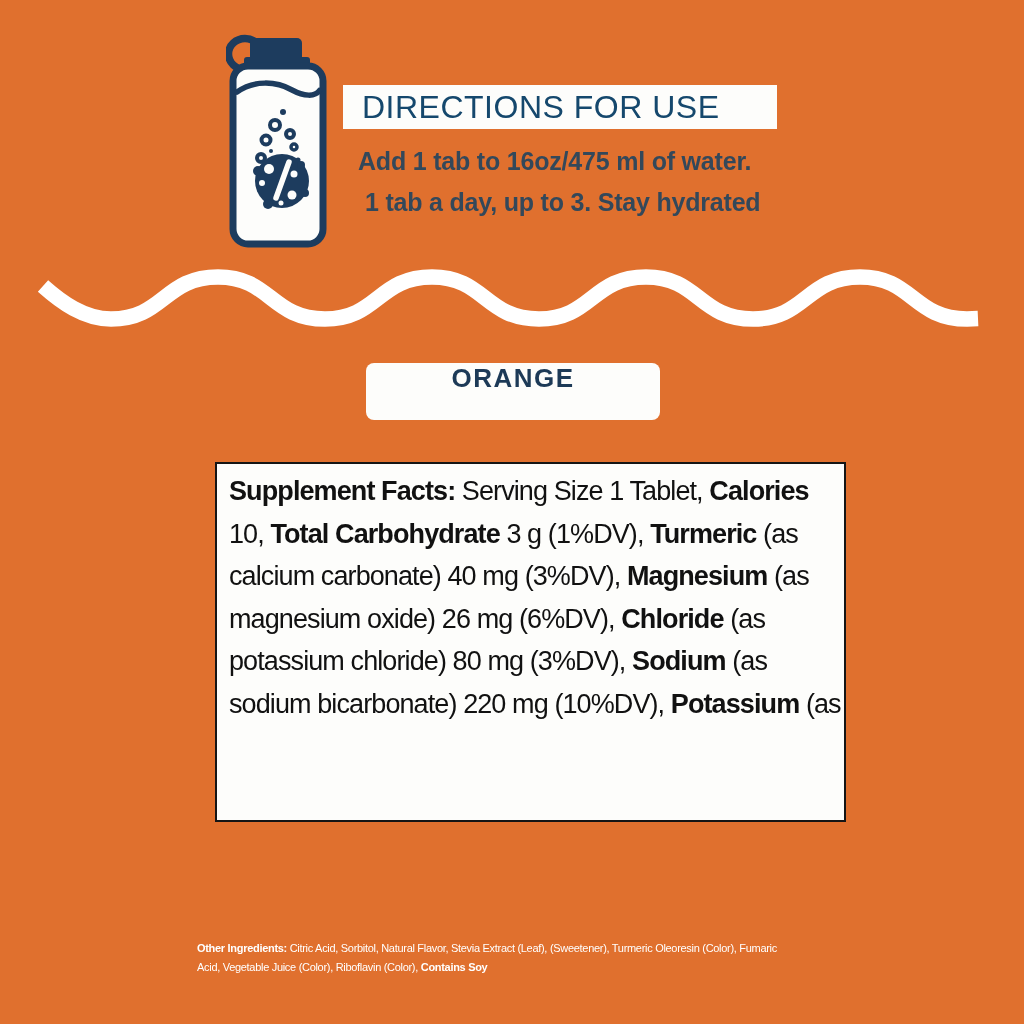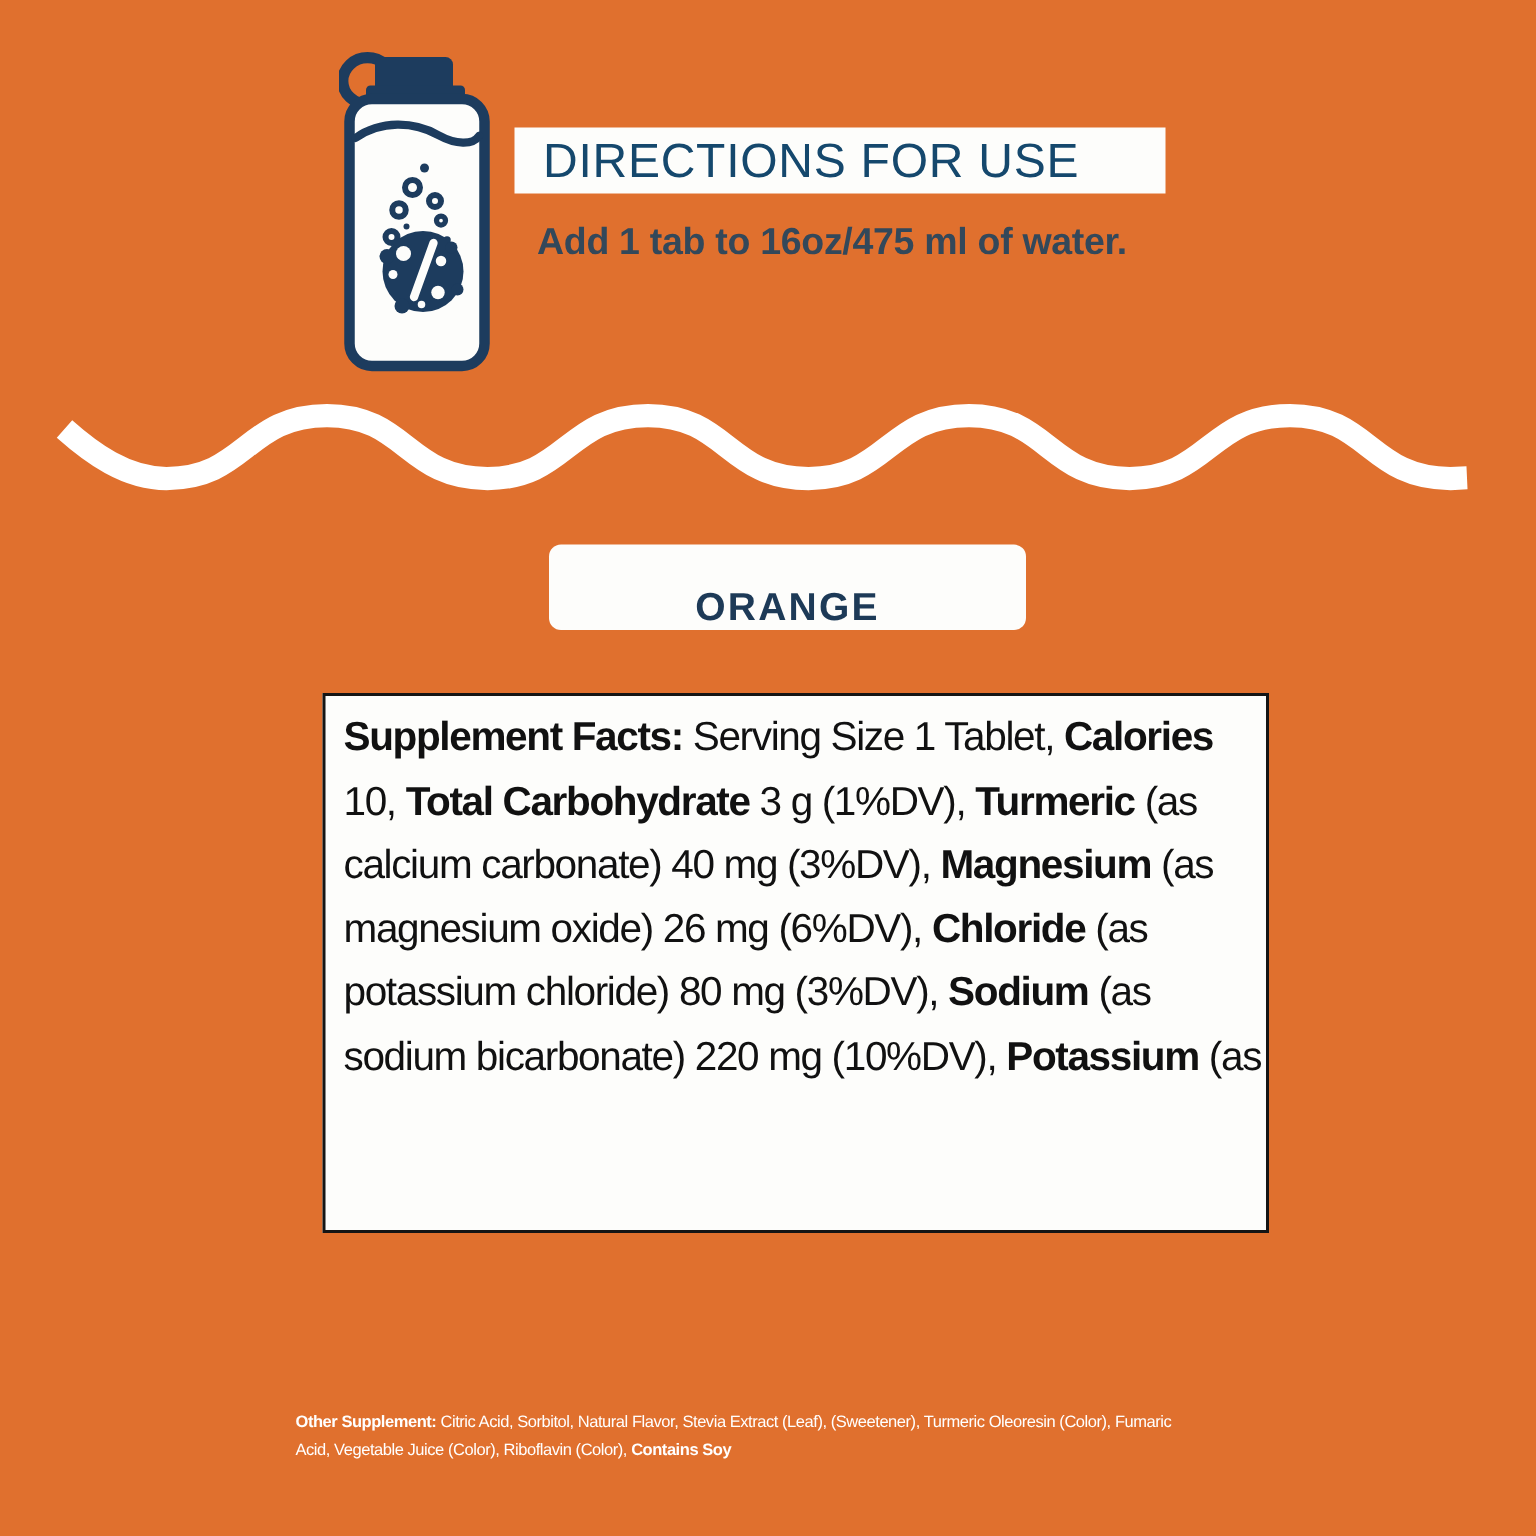--- a/index.html
+++ b/index.html
@@ -29,23 +29,23 @@
     letter-spacing:-0.2px;white-space:nowrap;
   }
   .dir1{left:358px;top:147px;}
   .dir2{left:365px;top:188px;}
 
   
   .wave{position:absolute;left:36px;top:264px;width:950px;height:70px;}
 
   
   .flavor{
-    position:absolute;left:366px;top:363px;width:318px;height:57px;
+    position:absolute;left:366px;top:363px;width:294px;height:57px;
     background:#fdfdfb;border-radius:8px;
-    display:flex;align-items:flex-end;justify-content:center;
+    display:flex;align-items:flex-start;justify-content:center;
   }
   .flavor-label{
     color:#1d3a57;font-size:26px;font-weight:bold;letter-spacing:1.5px;white-space:nowrap;
   }
 
   
   .facts{
     position:absolute;left:215px;top:462px;width:631px;height:360px;
     box-sizing:border-box;background:#fdfdfb;border:2px solid #151515;
     padding:6px 12px 0 12px;
@@ -99,20 +99,21 @@
     <circle cx="68" cy="144" r="3.5" fill="#fdfdfb"></circle>
     <circle cx="36" cy="153" r="3" fill="#fdfdfb"></circle>
     <circle cx="66" cy="165" r="4.5" fill="#fdfdfb"></circle>
     <circle cx="55" cy="173" r="2.5" fill="#fdfdfb"></circle>
   </svg>
 
   <div class="banner">
     <span class="banner-title">DIRECTIONS FOR USE</span>
   </div>
   <div class="directions-line dir1">Add 1 tab to 16oz/475 ml of water.</div>
+  <div class="directions-line dir2">1 tab a day, up to 3. Stay hydrated</div>
 
   <svg class="wave" viewBox="0 0 950 70" aria-hidden="true">
     <path d="M7 22
              C25 38, 48 55, 75 55
              C128 55, 128 13, 182 13
              C235 13, 235 55, 289 55
              C342 55, 342 13, 396 13
              C449 13, 449 55, 503 55
              C556 55, 556 13, 610 13
              C663 13, 663 55, 717 55
@@ -128,17 +129,17 @@
   <div class="facts">
       <div class="line"><b>Supplement Facts:</b><span> Serving Size 1 Tablet, </span><b>Calories</b></div>
       <div class="line"><span>10, </span><b>Total Carbohydrate</b><span> 3 g (1%DV), </span><b>Turmeric</b><span> (as</span></div>
       <div class="line"><span>calcium carbonate) 40 mg (3%DV), </span><b>Magnesium</b><span> (as</span></div>
       <div class="line"><span>magnesium oxide) 26 mg (6%DV), </span><b>Chloride</b><span> (as</span></div>
       <div class="line"><span>potassium chloride) 80 mg (3%DV), </span><b>Sodium</b><span> (as</span></div>
       <div class="line"><span>sodium bicarbonate) 220 mg (10%DV), </span><b>Potassium</b><span> (as</span></div>
     </div>
 
   <div class="ingredients">
-      <div class="line"><b>Other Supplement:</b><span> Citric Acid, Sorbitol, Natural Flavor, Stevia Extract (Leaf), (Sweetener), Turmeric Oleoresin (Color), Fumaric</span></div>
+      <div class="line"><b>Other Ingredients:</b><span> Citric Acid, Sorbitol, Natural Flavor, Stevia Extract (Leaf), (Sweetener), Turmeric Oleoresin (Color), Fumaric</span></div>
       <div class="line"><span>Acid, Vegetable Juice (Color), Riboflavin (Color), </span><b>Contains Soy</b></div>
     </div>
 
 </div>
 
 </body></html>

